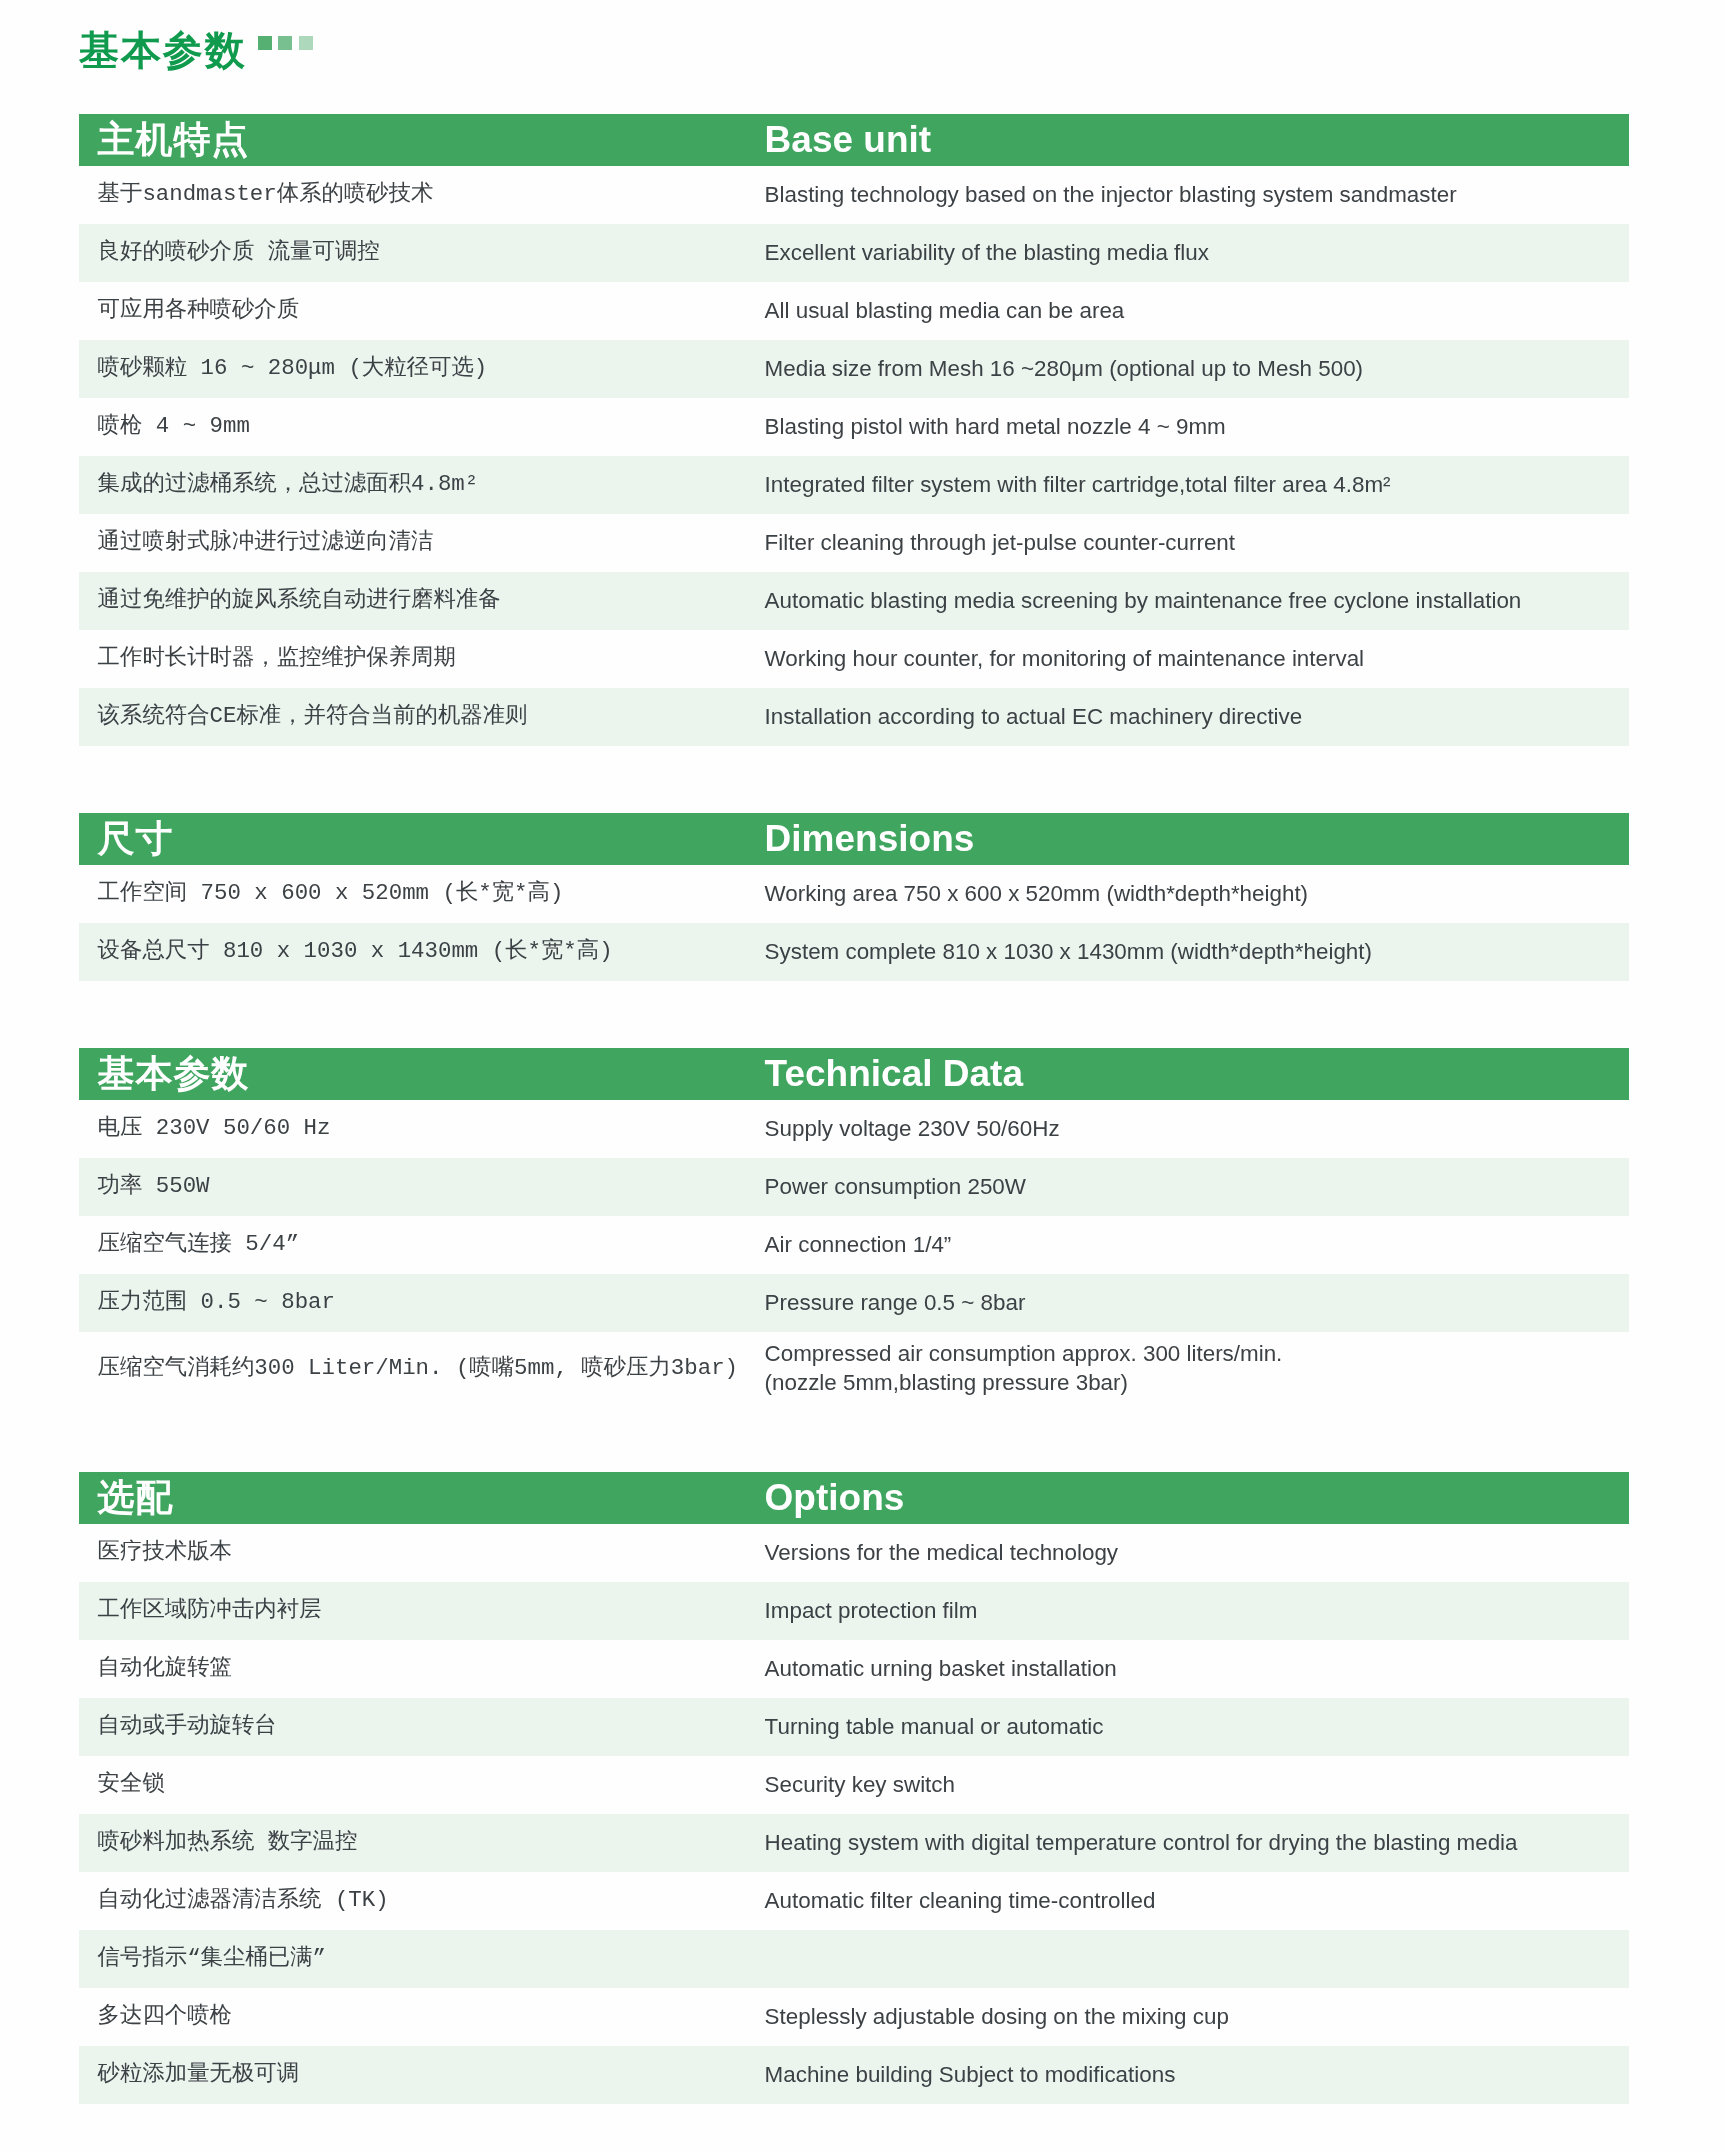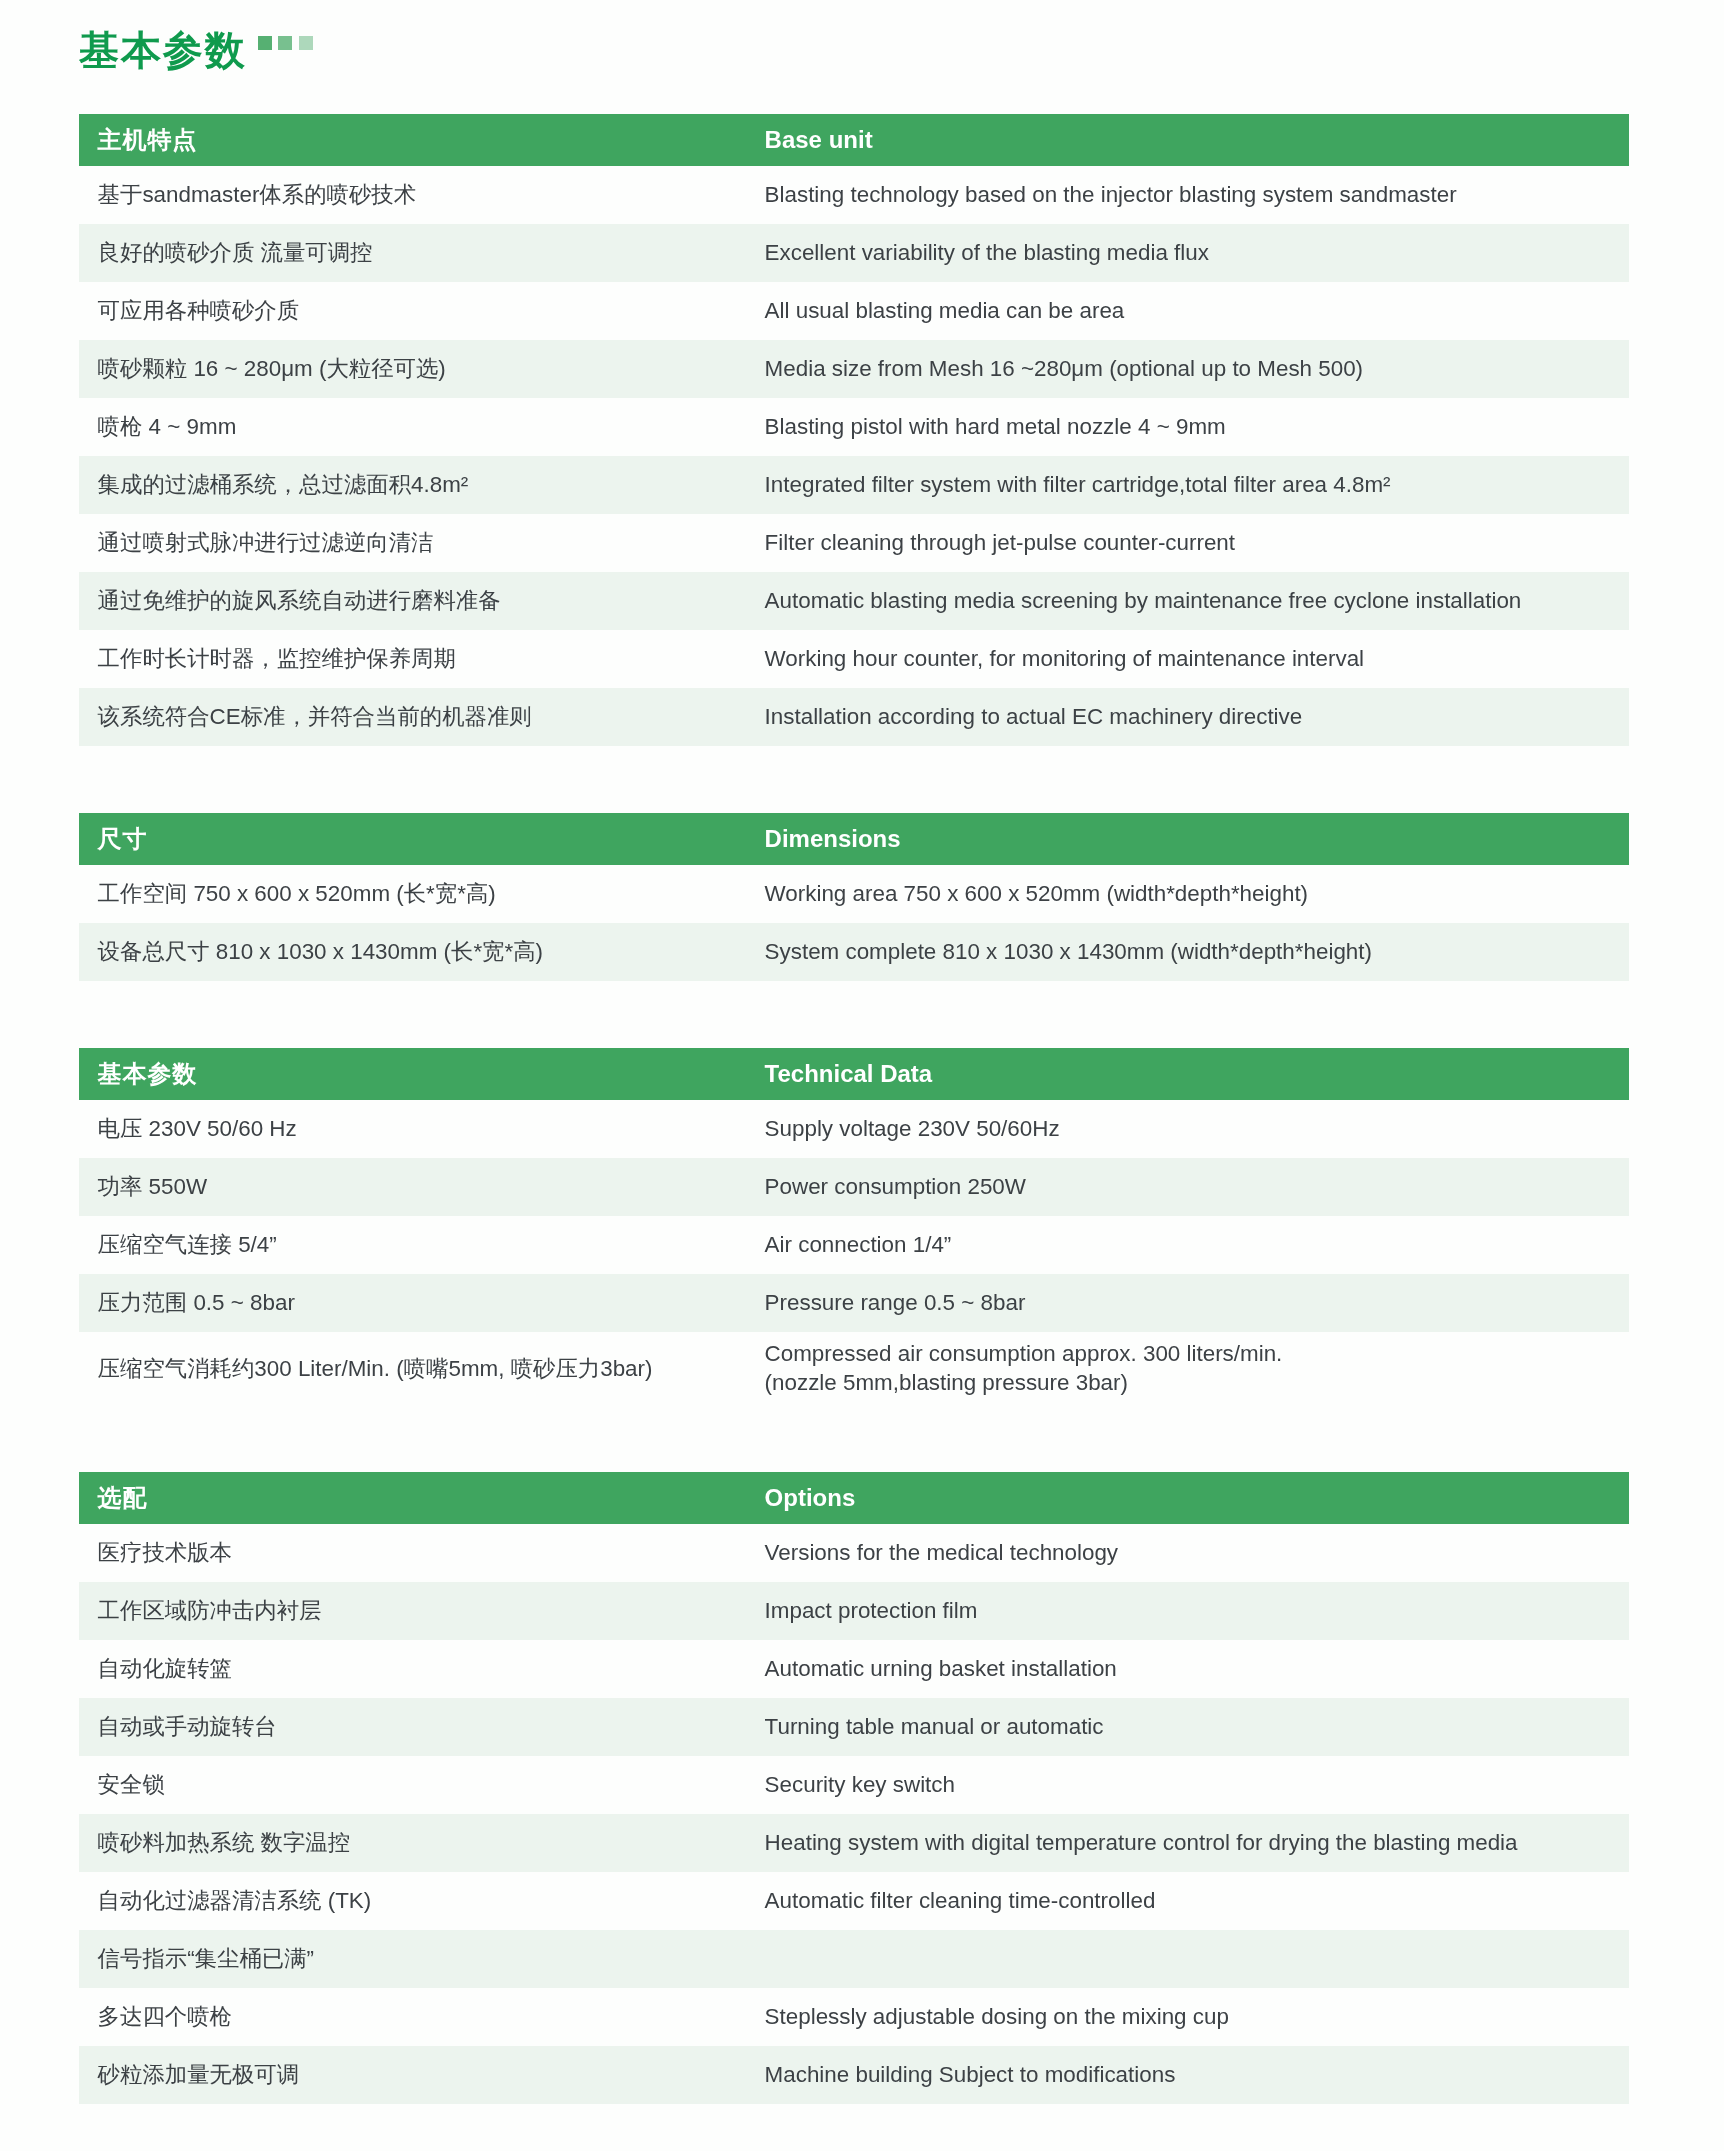--- a/index.html
+++ b/index.html
@@ -41,34 +41,34 @@
   
   .section{margin-bottom:67px;}
   .section:last-child{margin-bottom:8px;}
   .bar{
     background:var(--bar-green);
     color:var(--header-text);
     min-height:52px;
     display:grid;grid-template-columns:667px 1fr;
     align-items:center;
     padding:0 18.6px;
-    font-size:24px;font-weight:bold;
+    font-size:37px;font-weight:bold;
   }
   .bar .h-zh{letter-spacing:0.9px;}
   .rows{width:100%;}
   .row{
     display:grid;grid-template-columns:667px 1fr;
     align-items:center;
     min-height:58px;
     padding:7.5px 18.6px;
     font-size:22.4px;
     line-height:29px;
   }
   .row:nth-child(even){background:var(--row-alt);}
-  .cell-zh{padding-right:12px;}
+  .cell-zh{padding-right:12px;font-family:Liberation Mono, monospace;}
   .cell-en{padding-right:9.3px;}
 </style>
 </head>
 <body>
 
 <div class="page">
   <div class="title-line">
     <div class="page-title">基本参数</div>
     <div class="title-dots">
         <i></i>

